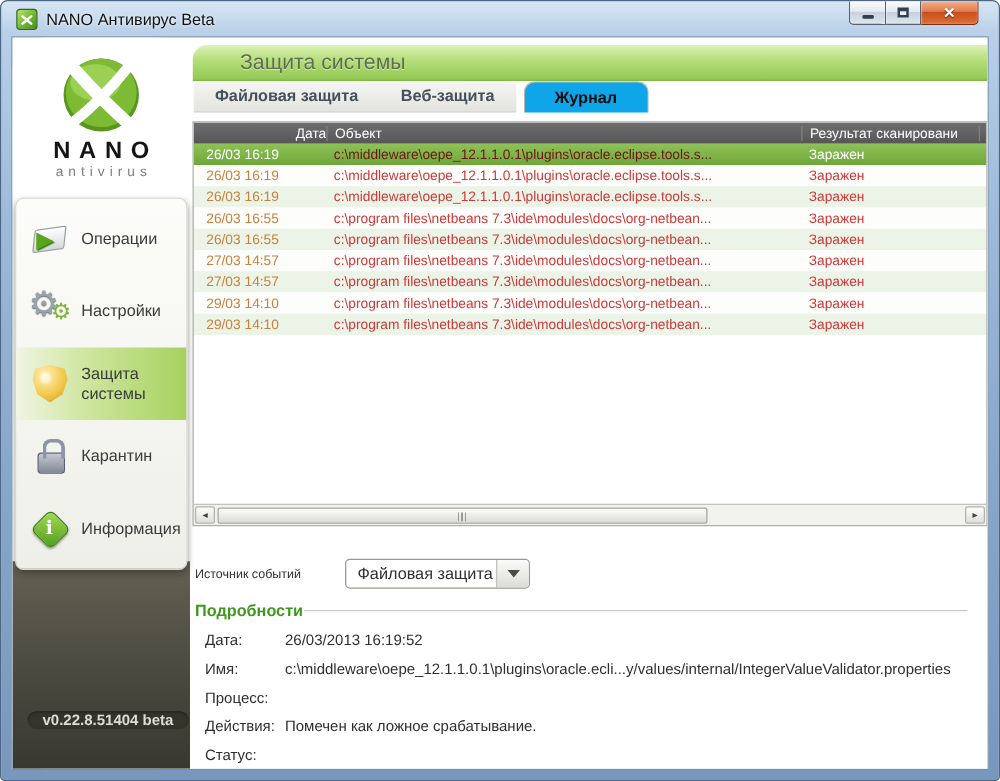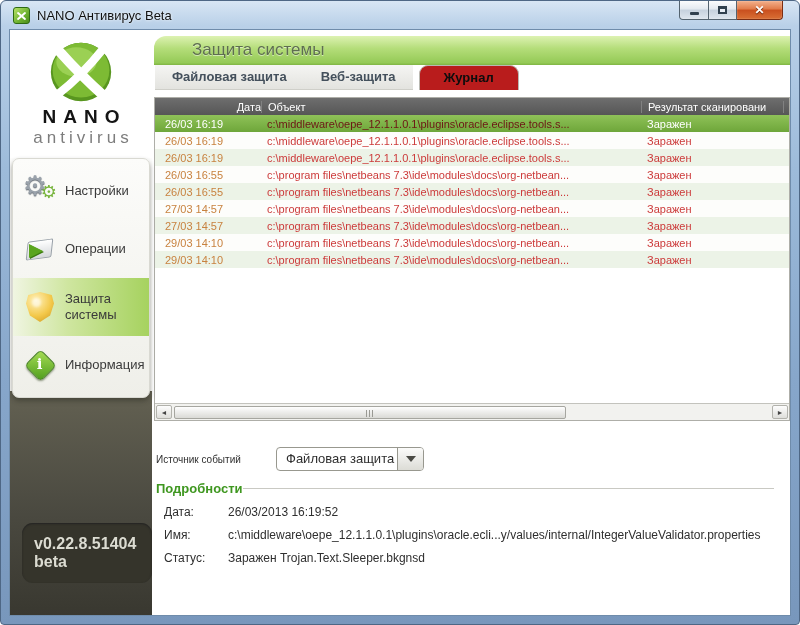--- a/index.html
+++ b/index.html
@@ -35,21 +35,21 @@
 
   
   .app { position: absolute; left: 8px; top: 28px; right: 8px; bottom: 8px;
     background: #fff; border: 1px solid #6f8cab; display: flex; overflow: hidden; }
 
   
   .sidebar { width: 142px; flex: 0 0 142px; display: flex; flex-direction: column; background: #fdfdfc; position: relative; border-radius: 26px; }
   .logo-area { height: 128px; display: flex; flex-direction: column; align-items: center; justify-content: center; background: #fff; }
   .logo-orb { width: 70px; height: 64px; }
   .logo-name { font-size: 19px; font-weight: bold; letter-spacing: 7px; color: #141414; margin-top: 2px; text-indent: 7px; }
-  .logo-sub { font-size: 17px; letter-spacing: 4px; color: #7d7d7d; text-indent: 4px; }
+  .logo-sub { font-size: 11px; letter-spacing: 4px; color: #7d7d7d; text-indent: 4px; }
 
   .menu { position: relative; z-index: 2; margin: 0 2px; padding: 3px 0;
     background: linear-gradient(#fcfcfa, #efefe9); border: 1px solid #d9d9d2; border-radius: 7px;
     box-shadow: 0 3px 5px rgba(40,40,30,.45); }
   .menu-item { height: 58px; display: flex; align-items: center; gap: 7px; padding-left: 9px; font-size: 13px; color: #3a3a3a; cursor: pointer; }
   .menu-item.selected { background: linear-gradient(90deg, #f0f5e2 0%, #cfe6a0 40%, #a6d25f 100%); }
   .menu-label { line-height: 1.25; }
 
   .icon { width: 36px; height: 36px; position: relative; flex: 0 0 36px; }
   .operations-icon::before { content: ""; position: absolute; left: 5px; top: 9px; width: 23px; height: 17px;
@@ -69,35 +69,35 @@
   .lock-icon::after { content: ""; position: absolute; left: 12px; top: 4px; width: 12px; height: 13px;
     border: 3px solid #8d95a2; border-bottom: none; border-radius: 7px 7px 0 0; }
   .info-icon::before { content: ""; position: absolute; left: 7px; top: 7px; width: 21px; height: 21px;
     background: linear-gradient(135deg, #a6dd55, #4f9d1d); border: 1px solid #3a7a12; border-radius: 5px; transform: rotate(45deg);
     box-shadow: 1px 1px 2px rgba(40,60,20,.5); }
   .info-icon::after { content: "i"; position: absolute; left: 0; top: 8px; width: 35px; text-align: center;
     color: #fff; font-weight: bold; font-size: 15px; font-family: "DejaVu Serif", serif; }
 
   .sidebar-bottom { flex: 1; margin-top: -7px; background: linear-gradient(#636152, #4a4940 55%, #393830); position: relative; }
   .version-pill { position: absolute; left: 12px; bottom: 32px; background: #35342b; border-radius: 11px;
-    padding: 12px 12px; color: #dcdcd2; font-size: 16px; font-weight: bold; box-shadow: inset 0 1px 2px #222; }
+    padding: 0 12px; color: #dcdcd2; font-size: 12px; font-weight: bold; box-shadow: inset 0 1px 2px #222; }
 
   
   .content { flex: 1; position: relative; background: #fff; overflow: hidden; display: flex; flex-direction: column; }
 
   .page-header { margin: 6px 0 0 2px; height: 29px; flex: 0 0 29px;
     background: linear-gradient(#ddf2b2, #b4dd79 45%, #95ca57 95%, #89bf4c);
     border-radius: 12px 0 0 0; border-bottom: 1px solid #84b947;
     display: flex; align-items: center; padding-left: 38px;
     font-size: 17px; color: #5e6e50; text-shadow: 0 1px 0 rgba(255,255,255,.5); }
 
   .tabbar { height: 25px; flex: 0 0 25px; display: flex; align-items: stretch; padding-left: 3px; background: #fff; }
   .tab { padding: 4px 17px 0; font-size: 13px; font-weight: bold; color: #44505c; cursor: pointer;
     background: linear-gradient(#f5f5f3, #e3e3df); border-bottom: 1px solid #cfcfc9; }
-  .tab.active { background: #b91c1c; color: #0d0d0d; border: 1px solid #b9b9b2; border-bottom: none;
+  .tab.active { background: #0ea5e9; color: #0d0d0d; border: 1px solid #b9b9b2; border-bottom: none;
     border-radius: 9px 9px 0 0; margin-left: 6px; padding: 4px 24px 0; text-align: center; }
 
   .log-table { margin: 7px 0 0 2px; height: 324px; flex: 0 0 324px; border: 1px solid #aeaea8;
     display: flex; flex-direction: column; background: #fff; overflow: hidden; }
   .grid-cols { display: grid; grid-template-columns: 106px 380px 142px 1fr; }
   .thead { background: linear-gradient(#6e6e6e, #565656); color: #fff; font-size: 11px; height: 17px; flex: 0 0 17px; align-items: center; }
   .th { padding-left: 6px; border-left: 1px solid #818181; white-space: nowrap; overflow: hidden; }
   .th:first-child { padding-left: 10px; border-left: none; text-align: right; }
   .tbody { display: block; }
   .trow { height: 17px; align-items: center; font-size: 11px; cursor: pointer; background: #fdfdfb; }
@@ -166,30 +166,34 @@
           <ellipse cx="33" cy="24" rx="22" ry="16" fill="#a3d65c" opacity="0.8"></ellipse>
           <path d="M14 12 C 30 30, 46 46, 64 62" stroke="#ffffff" stroke-width="11" fill="none" stroke-linecap="round"></path>
           <path d="M62 10 C 46 30, 30 46, 12 60" stroke="#ffffff" stroke-width="9" fill="none" stroke-linecap="round"></path>
         </svg>
         <div class="logo-name">NANO</div>
         <div class="logo-sub">antivirus</div>
       </div>
 
       <div class="menu" id="menu">
           <div class="menu-item">
+    <span class="icon operations-icon"></span>
+    <span class="menu-label">Операции</span>
+  </div>
+          <div class="menu-item">
     <span class="icon settings-icon"></span>
     <span class="menu-label">Настройки</span>
-  </div>
-          <div class="menu-item">
-    <span class="icon operations-icon"></span>
-    <span class="menu-label">Операции</span>
   </div>
           <div class="menu-item selected">
     <span class="icon shield-icon"></span>
     <span class="menu-label">Защита системы</span>
+  </div>
+          <div class="menu-item">
+    <span class="icon lock-icon"></span>
+    <span class="menu-label">Карантин</span>
   </div>
           <div class="menu-item">
     <span class="icon info-icon"></span>
     <span class="menu-label">Информация</span>
   </div>
         </div>
 
       <div class="sidebar-bottom">
         <div class="version-pill">v0.22.8.51404 beta</div>
       </div>
@@ -296,20 +300,27 @@
         <div id="fields">
             <div class="field-row">
     <span class="f-label">Дата:</span>
     <span class="f-value">26/03/2013 16:19:52</span>
   </div>
             <div class="field-row">
     <span class="f-label">Имя:</span>
     <span class="f-value">c:\middleware\oepe_12.1.1.0.1\plugins\oracle.ecli...y/values/internal/IntegerValueValidator.properties</span>
   </div>
             <div class="field-row">
+    <span class="f-label">Процесс:</span>
+    <span class="f-value"></span>
+  </div>
+            <div class="field-row">
+    <span class="f-label">Действия:</span>
+    <span class="f-value">Помечен как ложное срабатывание.</span>
+  </div>
+            <div class="field-row">
     <span class="f-label">Статус:</span>
-    <span class="f-value">Заражен Trojan.Text.Sleeper.bkgnsd</span>
   </div>
           </div>
       </div>
     </div>
   </div>
 </div>
 
 </body></html>

